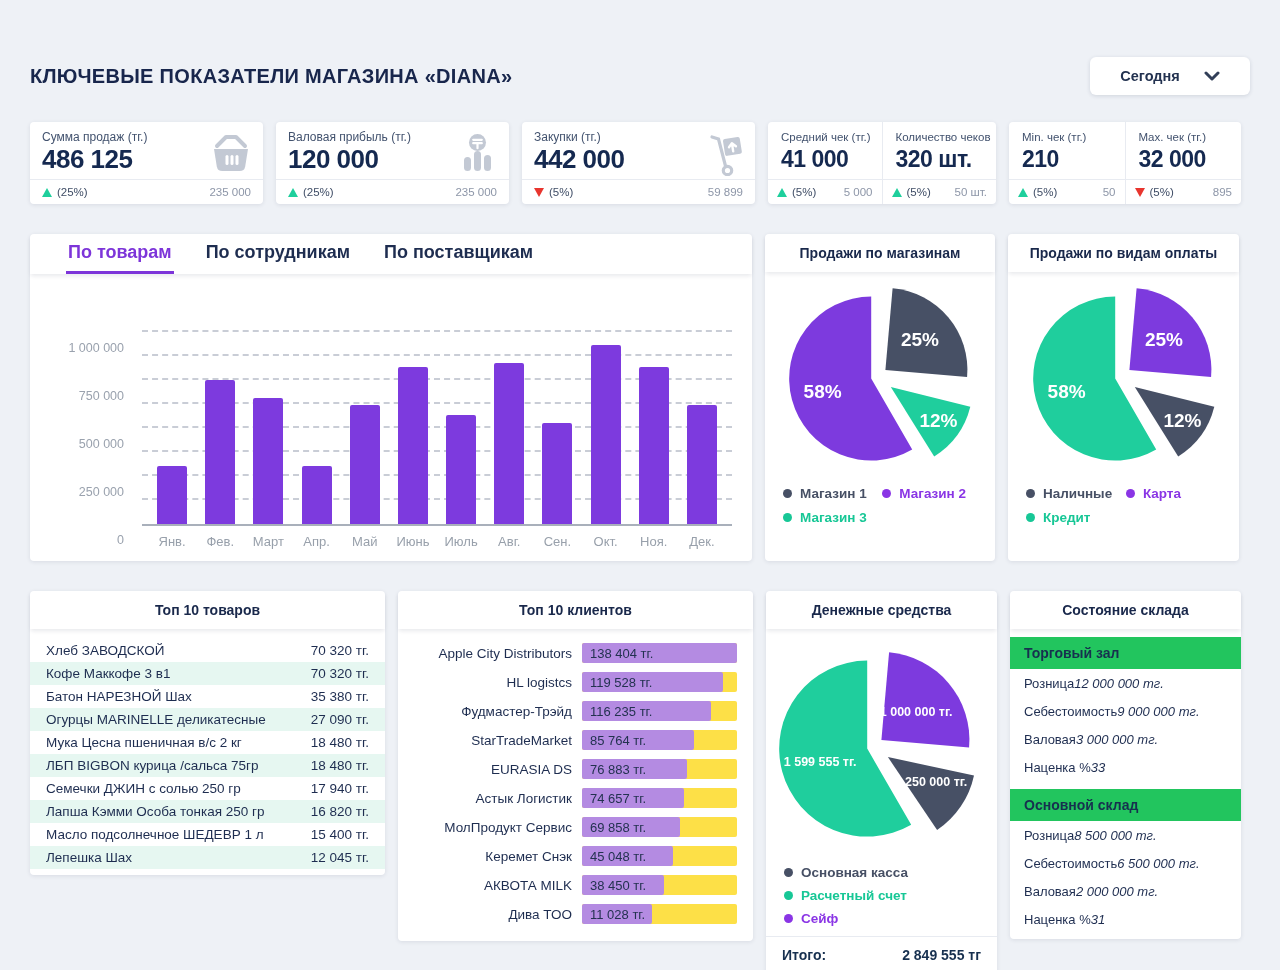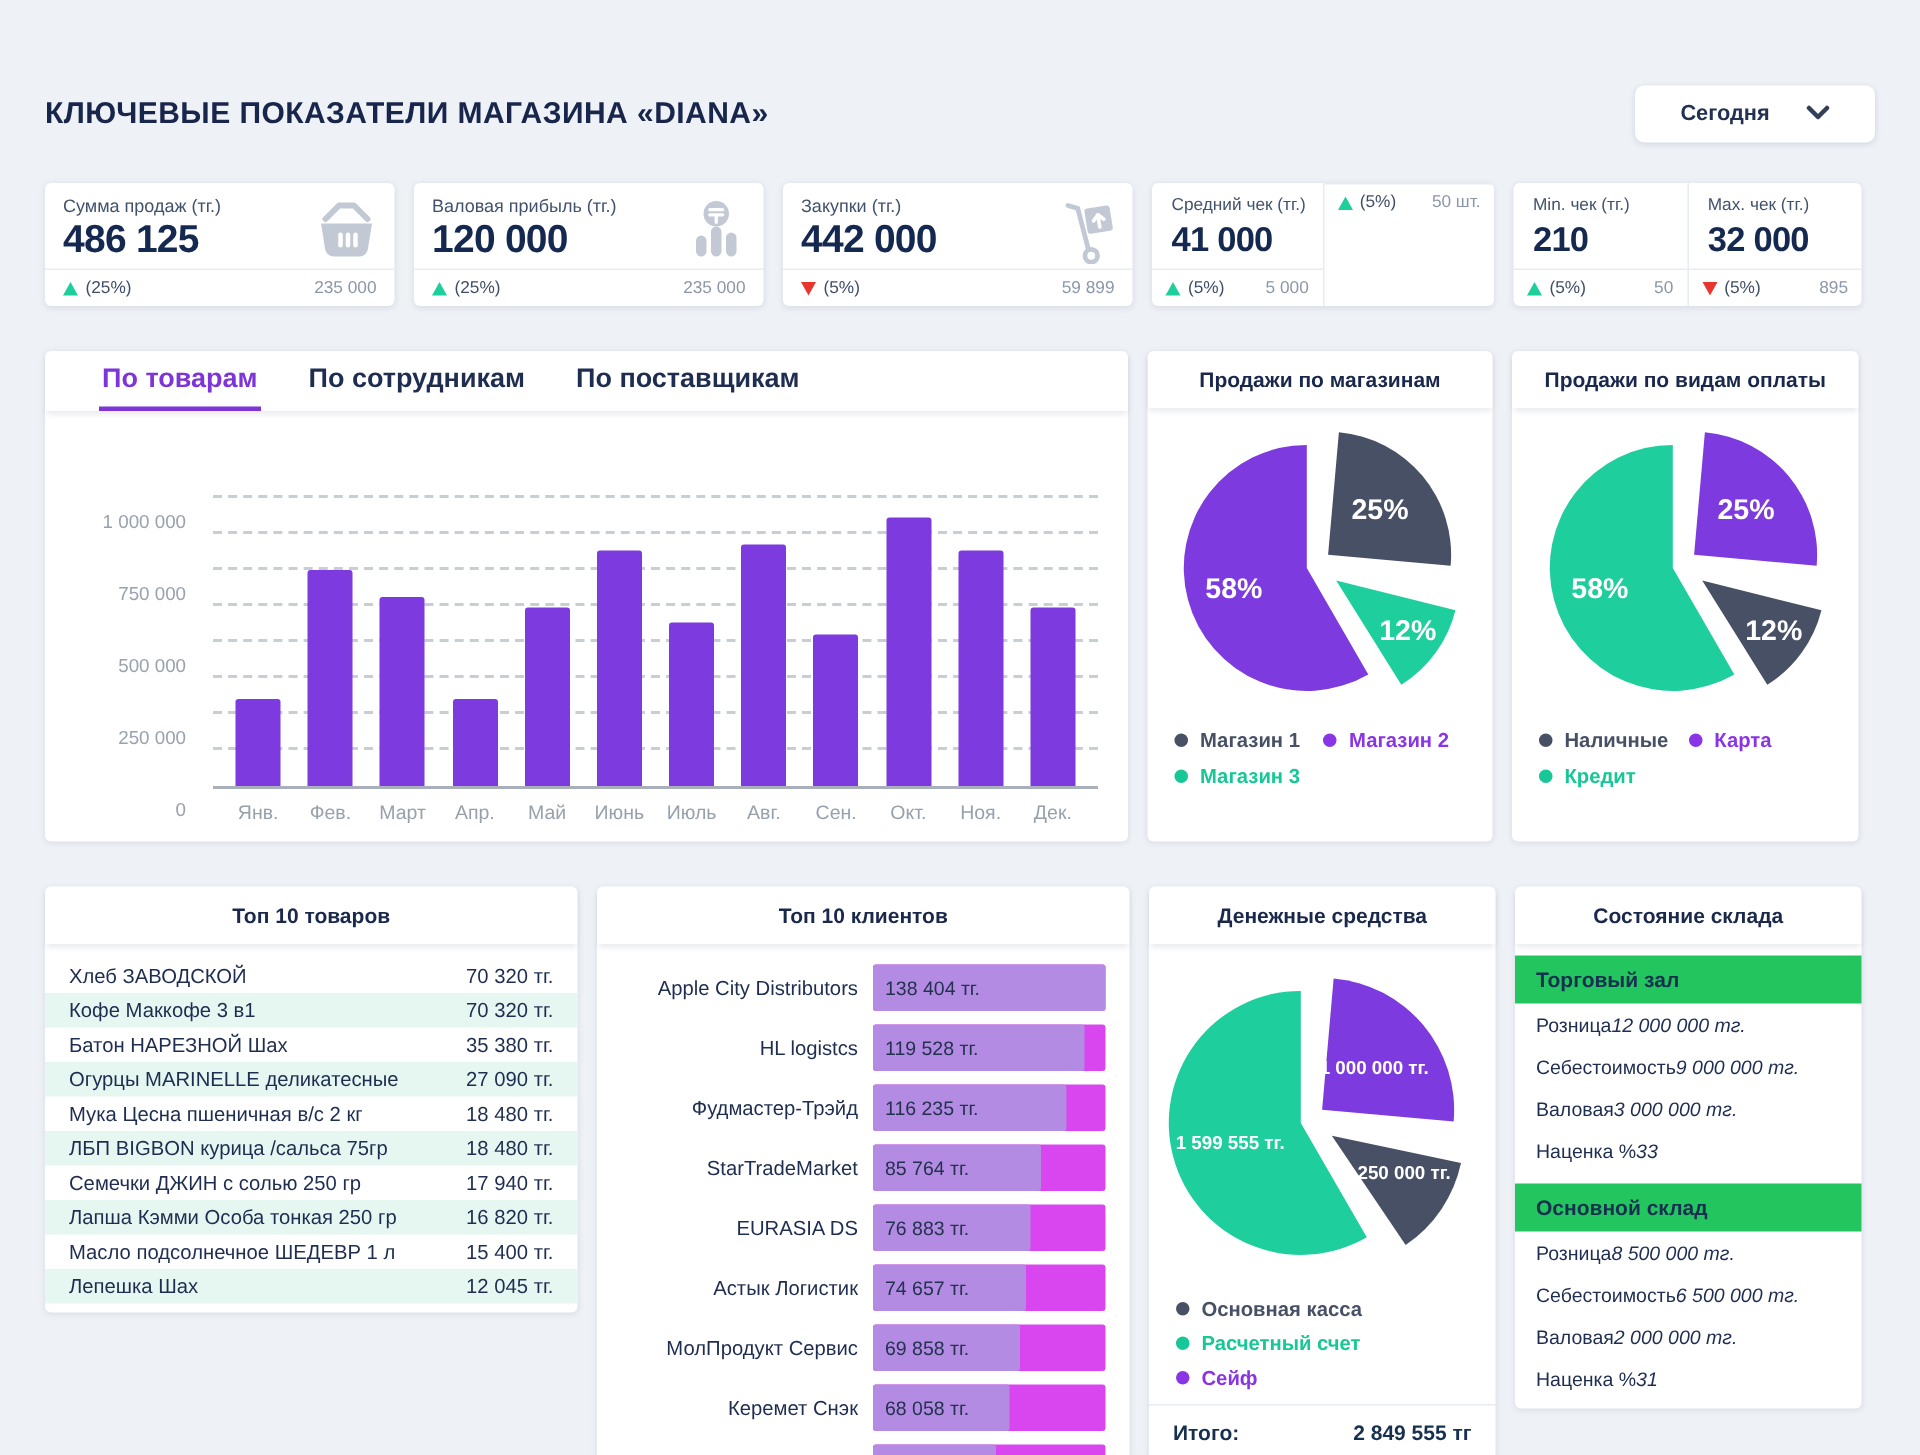--- a/index.html
+++ b/index.html
@@ -64,21 +64,21 @@
   
   .bot-row{display:grid;grid-template-columns:355px 355px 231px 231px;gap:13px;margin-top:30px;align-items:start}
   .prows{padding:10px 0 6px}
   .prow{display:flex;justify-content:space-between;align-items:center;padding:3px 16px;font-size:13.5px;color:#1e2d50}
   .prow.hl{background:#e6f7f1}
   .pname{max-width:238px;line-height:17px}
   .pval{white-space:nowrap;padding-left:8px}
   .crows{padding:14px 16px 8px}
   .crow{display:flex;align-items:center;margin-bottom:9px}
   .cname{width:158px;text-align:right;font-size:13.5px;color:#1e2d50;padding-right:10px;line-height:15px}
-  .ctrack{position:relative;flex:1;height:31px;background:#d946ef;border-radius:2px}
+  .ctrack{position:relative;flex:1;height:20px;background:#fde047;border-radius:2px}
   .cfill{height:100%;background:#b48be2;border-radius:2px}
   .cval{position:absolute;left:8px;top:50%;transform:translateY(-50%);font-size:13px;color:#233250;white-space:nowrap}
   .total{display:flex;justify-content:space-between;border-top:1px solid #e8ebf1;padding:10px 16px;font-weight:700;font-size:14px;color:#17304f}
   .wwrap{padding:8px 0 6px}
   .wtitle{background:#22c55e;padding:8px 14px;font-weight:700;font-size:14px;color:#17304f;margin-top:8px}
   .wwrap .wtitle:first-child{margin-top:0}
   .wrow{display:flex;justify-content:flex-start;padding:7px 14px 6px;font-size:13px;color:#1e2d50}
   .wval{font-style:italic;white-space:nowrap}
 </style>
 </head>
@@ -172,20 +172,24 @@
           <div class="klabel">Средний чек (тг.)</div>
           <div class="kvalue">41 000</div>
         </div>
         <div class="kfoot">
           <span class="tri tri-up"></span>
           <span>(5%)</span>
           <span class="ksub">5 000</span>
         </div>
       </div>
       <div class="khalf">
+        <div class="kbody">
+          <div class="klabel">Количество чеков</div>
+          <div class="kvalue">320 шт.</div>
+        </div>
         <div class="kfoot">
           <span class="tri tri-up"></span>
           <span>(5%)</span>
           <span class="ksub">50 шт.</span>
         </div>
       </div>
     </div>
 
     <div class="kcard split">
       <div class="khalf">
@@ -446,21 +450,21 @@
             <div class="cname">МолПродукт Сервис</div>
             <div class="ctrack">
               <div class="cfill" style="width: 63%;"></div>
               <span class="cval">69 858 тг.</span>
             </div>
           </div>
           <div class="crow">
             <div class="cname">Керемет Снэк</div>
             <div class="ctrack">
               <div class="cfill" style="width: 59%;"></div>
-              <span class="cval">68 058 тг.</span>
+              <span class="cval">45 048 тг.</span>
             </div>
           </div>
           <div class="crow">
             <div class="cname">АКВОТА MILK</div>
             <div class="ctrack">
               <div class="cfill" style="width: 53%;"></div>
               <span class="cval">38 450 тг.</span>
             </div>
           </div>
           <div class="crow">

